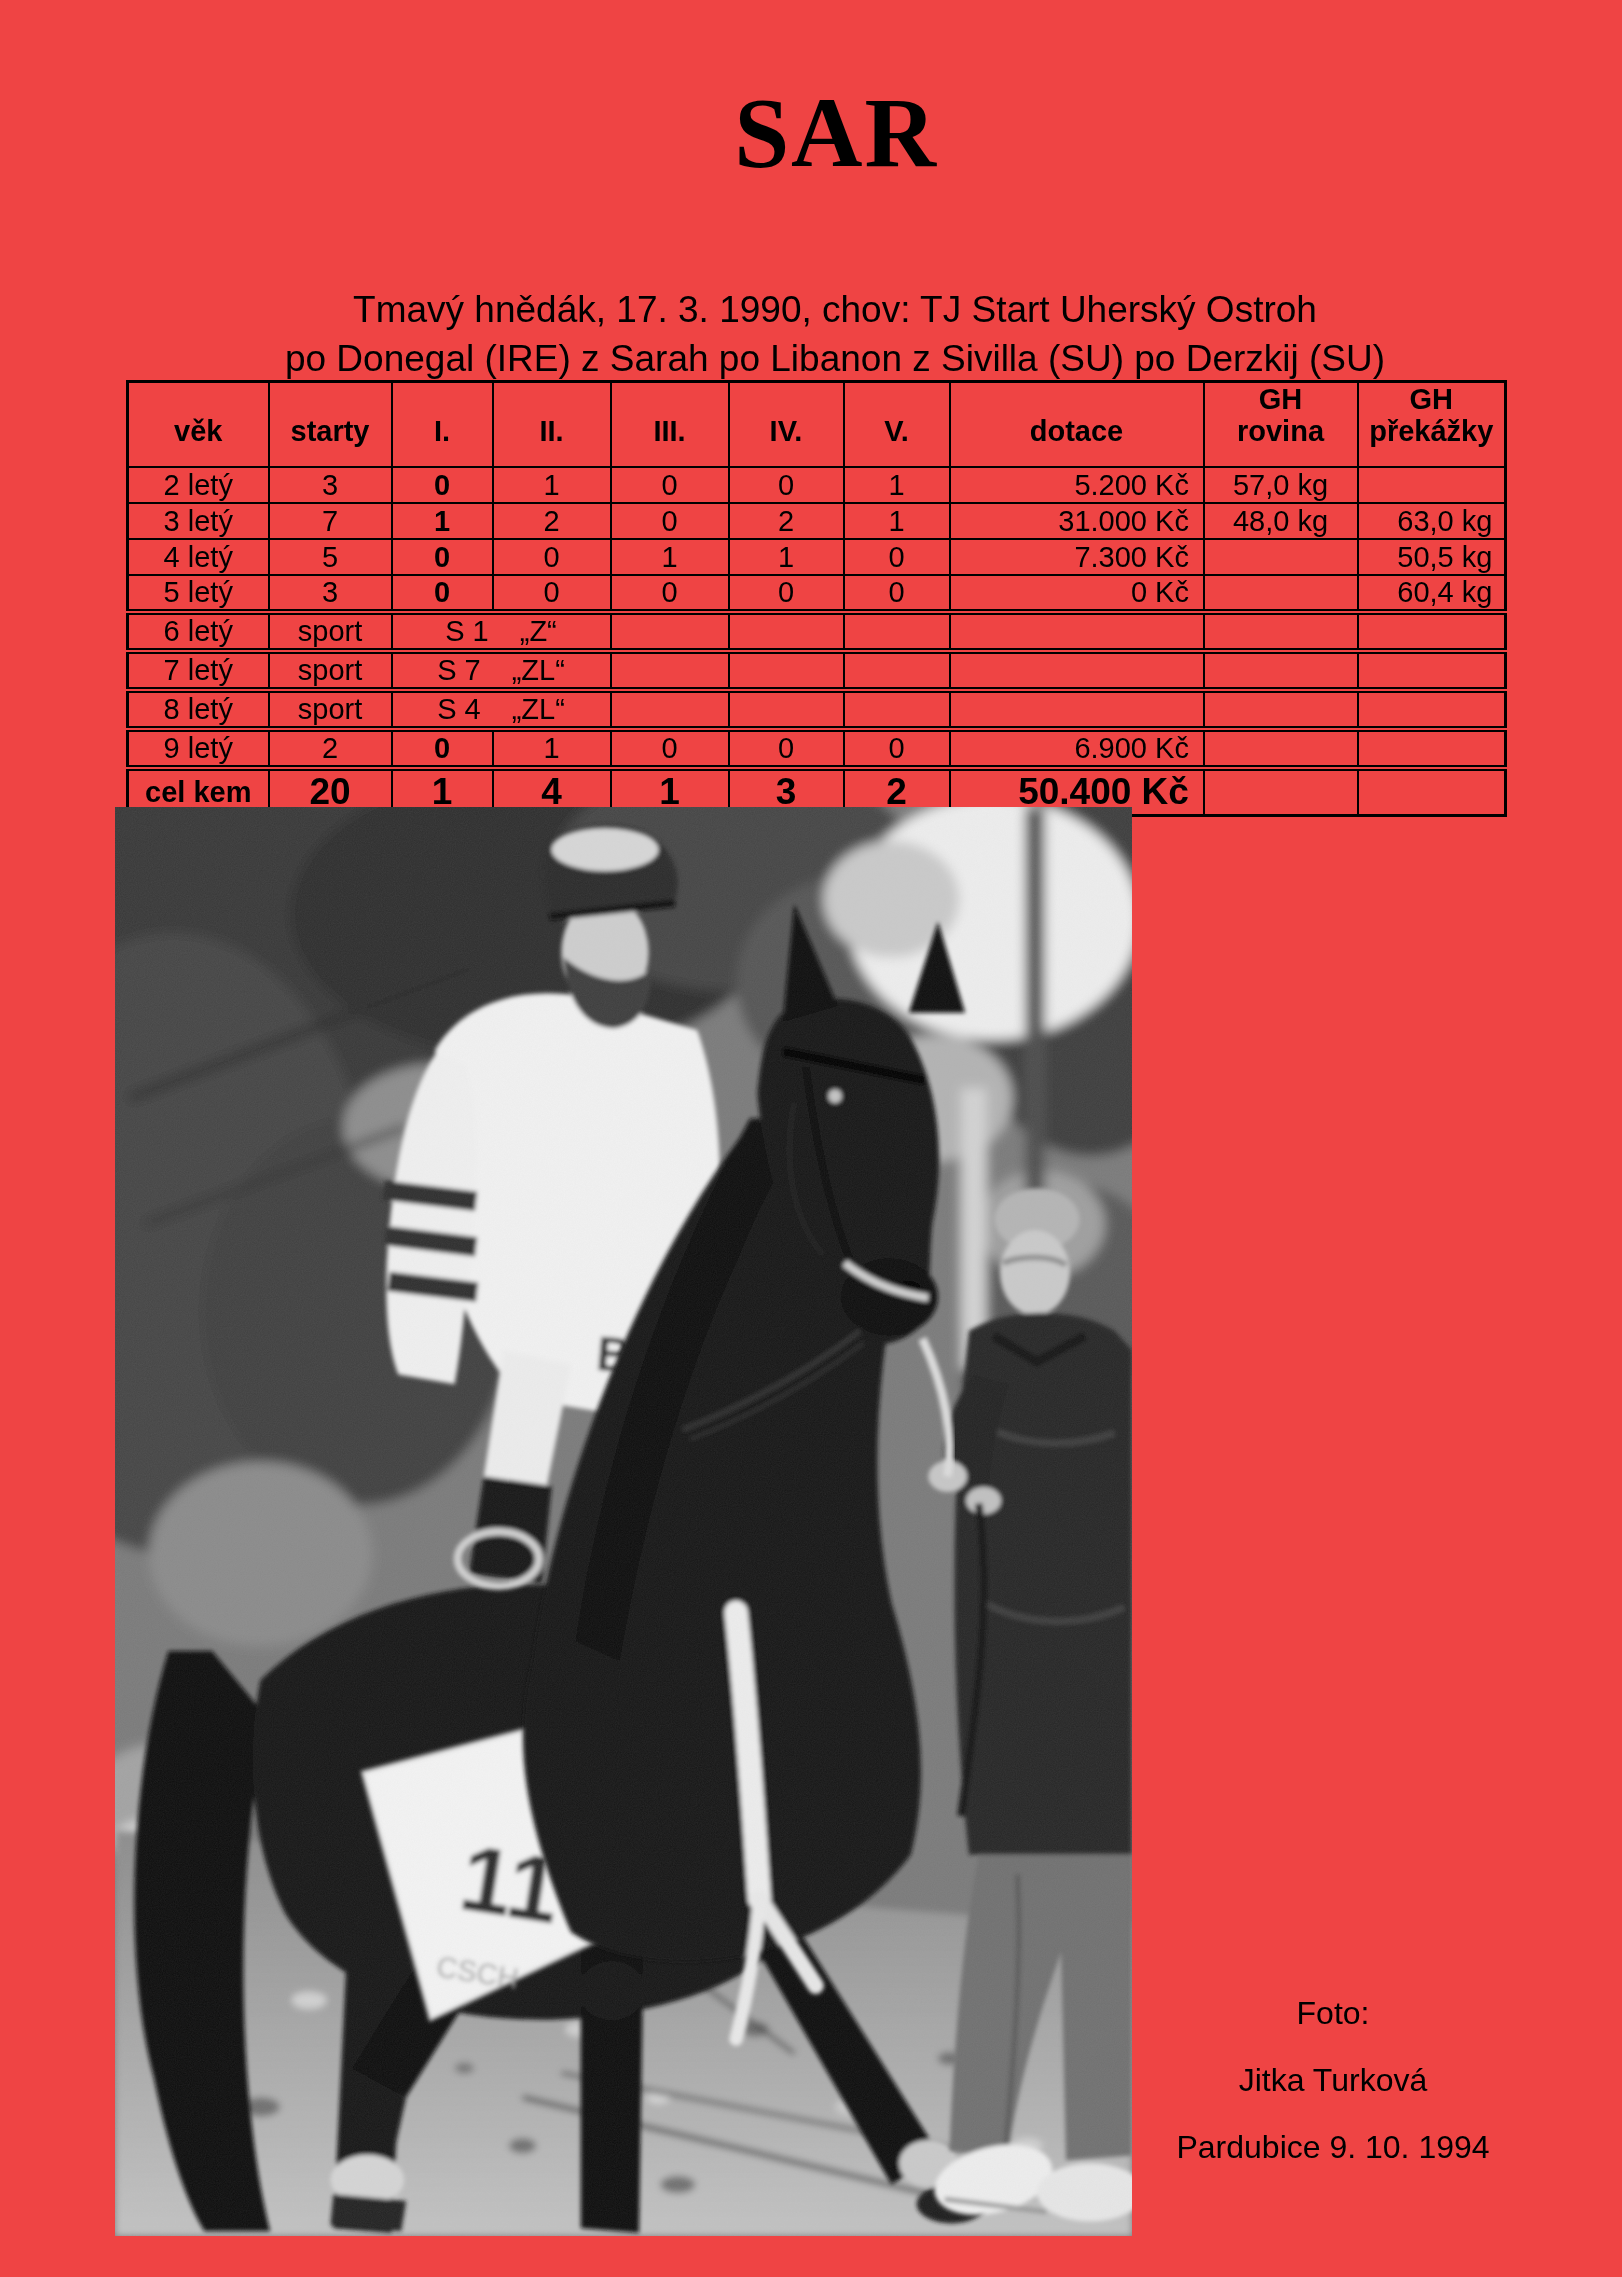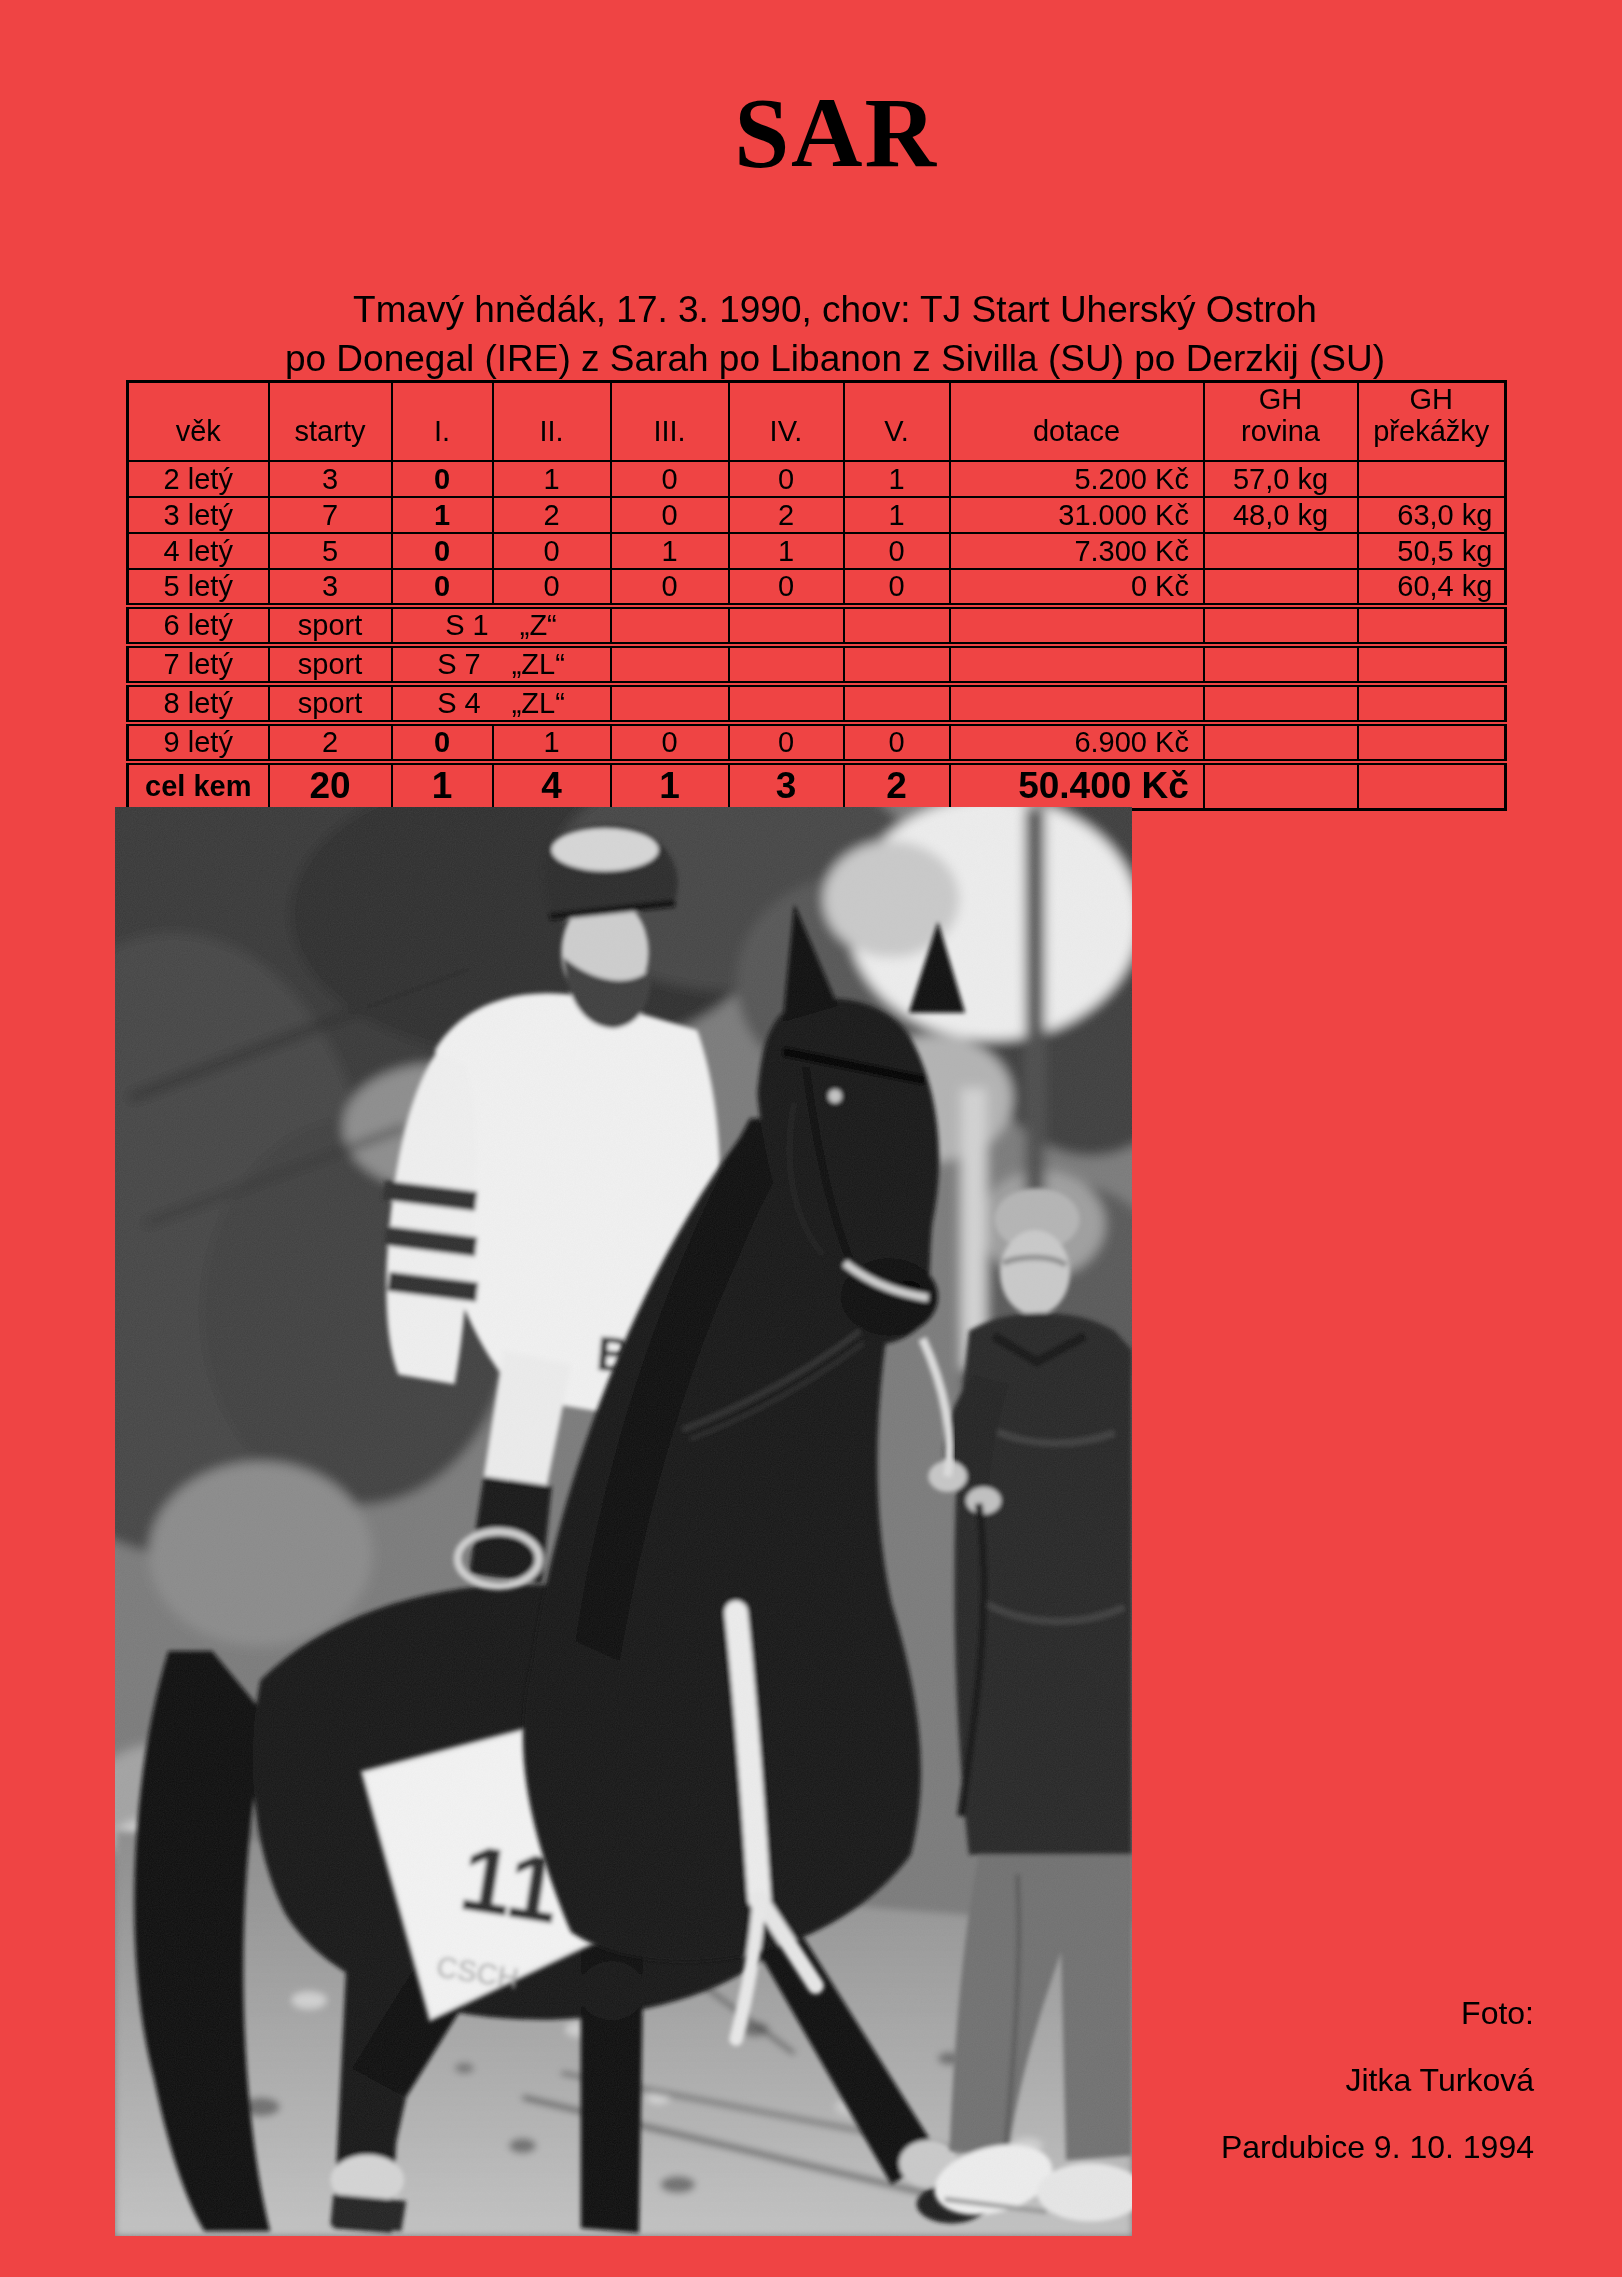--- a/index.html
+++ b/index.html
@@ -9,34 +9,34 @@
          font-family:"Liberation Serif",serif;font-weight:bold;font-size:99px;line-height:1;
          letter-spacing:1.9px;white-space:nowrap;}
   .subtitle{position:absolute;top:285px;left:835px;transform:translateX(-50%);
             text-align:center;font-size:37px;line-height:49px;white-space:nowrap;}
   table.stats{position:absolute;left:126px;top:380px;width:1379px;
               border-collapse:collapse;table-layout:fixed;font-size:29px;}
   .stats th,.stats td{border:2.9px solid #000;padding:0;text-align:center;overflow:hidden;
                       white-space:nowrap;}
   table.stats{border:3.9px solid #000;}
   .stats thead tr{height:70px;}
-  .stats thead th{font-weight:normal;vertical-align:bottom;padding-bottom:13px;line-height:32px;}
+  .stats thead th{font-weight:bold;vertical-align:bottom;padding-bottom:19px;line-height:32px;}
   .stats tbody tr{height:36px;}
   .stats td.c-dotace{text-align:right;padding-right:13.6px;}
   .stats td.c-prek{text-align:right;padding-right:11.6px;}
   .stats td.c-p1{font-weight:bold;}
   .stats tr.dbl td{border-top:6.8px double #000;}
   .stats tr.total{height:47px;font-weight:bold;}
   .stats tr.total td{font-size:37px;}
   .stats tr.total td.c-vek{font-size:29px;}
   .sportwrap{display:flex;justify-content:center;gap:31px;}
   .winner{position:absolute;left:1132px;top:821px;width:402px;text-align:center;
           font-size:33px;line-height:45px;}
   .winner .head{font-weight:bold;}
-  .photo-cap{position:absolute;left:1132px;top:1980px;width:402px;text-align:right;
+  .photo-cap{position:absolute;left:1132px;top:1980px;width:402px;text-align:center;
              font-size:32px;line-height:67px;}
   .photo{position:absolute;left:115px;top:807px;width:1017px;height:1429px;}
   .photo svg{display:block;width:100%;height:100%;}
 </style>
 </head>
 <body>
 
 <div class="page">
 
   <div class="title">SAR</div>

